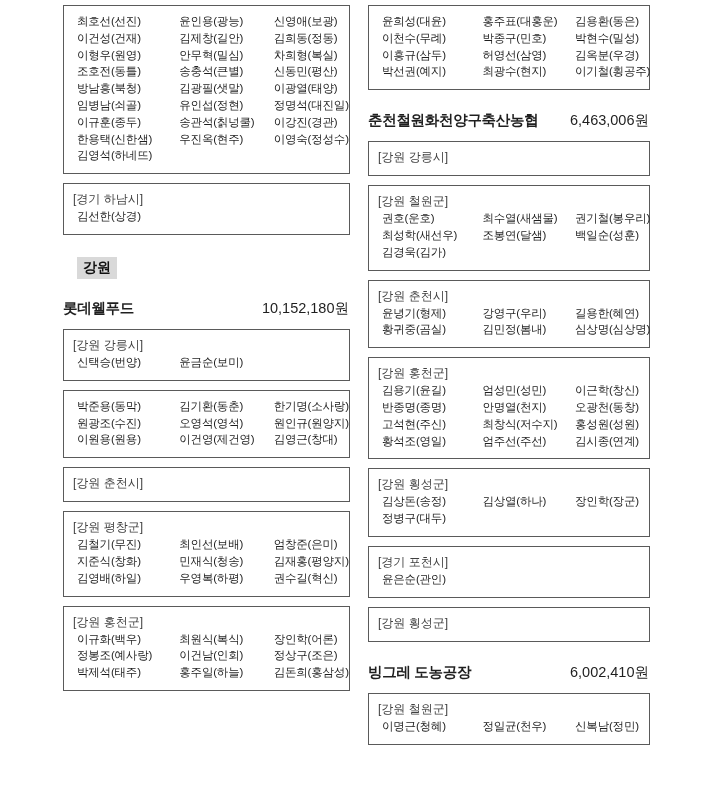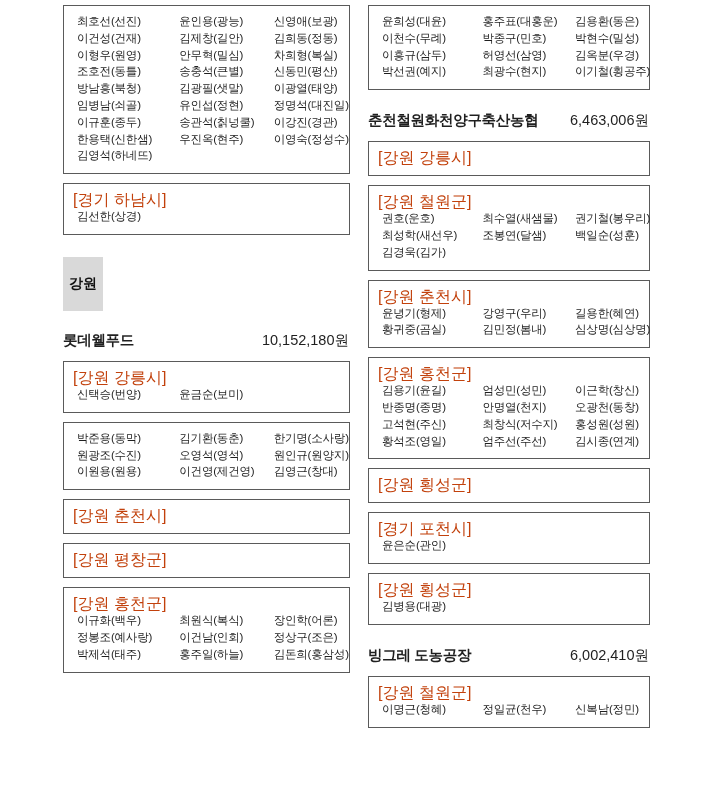--- a/index.html
+++ b/index.html
@@ -15,39 +15,39 @@
   .column{display:flex;flex-direction:column;}
   .column.left{width:287px;}
   .column.right{width:282px;}
   .box{
     border:1px solid #5a5a5a;
     padding:7px 8px 9px 13px;
     margin-bottom:9px;
     background:#fff;
   }
   .region-label{
-    font-size:16px;line-height:17px;
+    font-size:12px;line-height:17px;
     margin-left:-4px;
-    color:#c2410c;
+    color:#404040;
   }
   .names-grid{
     display:grid;
     grid-template-columns:38% 35% 27%;
     column-gap:2px;
   }
   .name{
     font-size:11.5px;line-height:16.8px;
     letter-spacing:-0.2px;white-space:nowrap;
     color:#1f1f1f;
   }
   .section-chip{
     display:inline-block;align-self:flex-start;
     background:#d9d9d9;color:#111;
     font-size:14px;font-weight:bold;
-    padding:18px 6px;margin:13px 0 8px 0;font-family:Liberation Serif, serif;
+    padding:2px 6px;margin:13px 0 8px 14px;font-family:Liberation Serif, serif;
   }
   .company-row{
     display:flex;justify-content:space-between;align-items:flex-end;
     margin:12px 1px 11px 0;
     gap:12px;
   }
   .company-name{font-size:14.5px;font-weight:bold;letter-spacing:-0.3px;}
   .company-amount{font-size:14.5px;font-weight:normal;letter-spacing:0;}
 </style>
 </head>
@@ -113,20 +113,31 @@
           <span class="name">이원용(원용)</span>
           <span class="name">이건영(제건영)</span>
           <span class="name">김영근(창대)</span>
         </div>
       </div>
       <div class="box">
         <div class="region-label">[강원 춘천시]</div>
       </div>
       <div class="box">
         <div class="region-label">[강원 평창군]</div>
+        <div class="names-grid">
+          <span class="name">김철기(무진)</span>
+          <span class="name">최인선(보배)</span>
+          <span class="name">엄창준(은미)</span>
+          <span class="name">지준식(창화)</span>
+          <span class="name">민재식(청송)</span>
+          <span class="name">김재홍(평양지)</span>
+          <span class="name">김영배(하일)</span>
+          <span class="name">우영복(하평)</span>
+          <span class="name">권수길(혁신)</span>
+        </div>
       </div>
       <div class="box">
         <div class="region-label">[강원 홍천군]</div>
         <div class="names-grid">
           <span class="name">이규화(백우)</span>
           <span class="name">최원식(복식)</span>
           <span class="name">장인학(어론)</span>
           <span class="name">정봉조(예사랑)</span>
           <span class="name">이건남(인회)</span>
           <span class="name">정상구(조은)</span>
@@ -195,32 +206,35 @@
           <span class="name">고석현(주신)</span>
           <span class="name">최창식(저수지)</span>
           <span class="name">홍성원(성원)</span>
           <span class="name">황석조(영일)</span>
           <span class="name">엄주선(주선)</span>
           <span class="name">김시종(연계)</span>
         </div>
       </div>
       <div class="box">
         <div class="region-label">[강원 횡성군]</div>
+        <div class="names-grid">
+          <span class="name">김상돈(송정)</span>
+          <span class="name">김상열(하나)</span>
+          <span class="name">장인학(장군)</span>
+          <span class="name">정병구(대두)</span>
+        </div>
       </div>
       <div class="box">
         <div class="region-label">[경기 포천시]</div>
         <div class="names-grid">
           <span class="name">윤은순(관인)</span>
         </div>
       </div>
       <div class="box">
         <div class="region-label">[강원 횡성군]</div>
-        <div class="names-grid">
-          <span class="name">김병용(대광)</span>
-        </div>
       </div>
       <div class="company-row">
         <span class="company-name">빙그레 도농공장</span>
         <span class="company-amount">6,002,410원</span>
       </div>
       <div class="box">
         <div class="region-label">[강원 철원군]</div>
         <div class="names-grid">
           <span class="name">이명근(청혜)</span>
           <span class="name">정일균(천우)</span>

